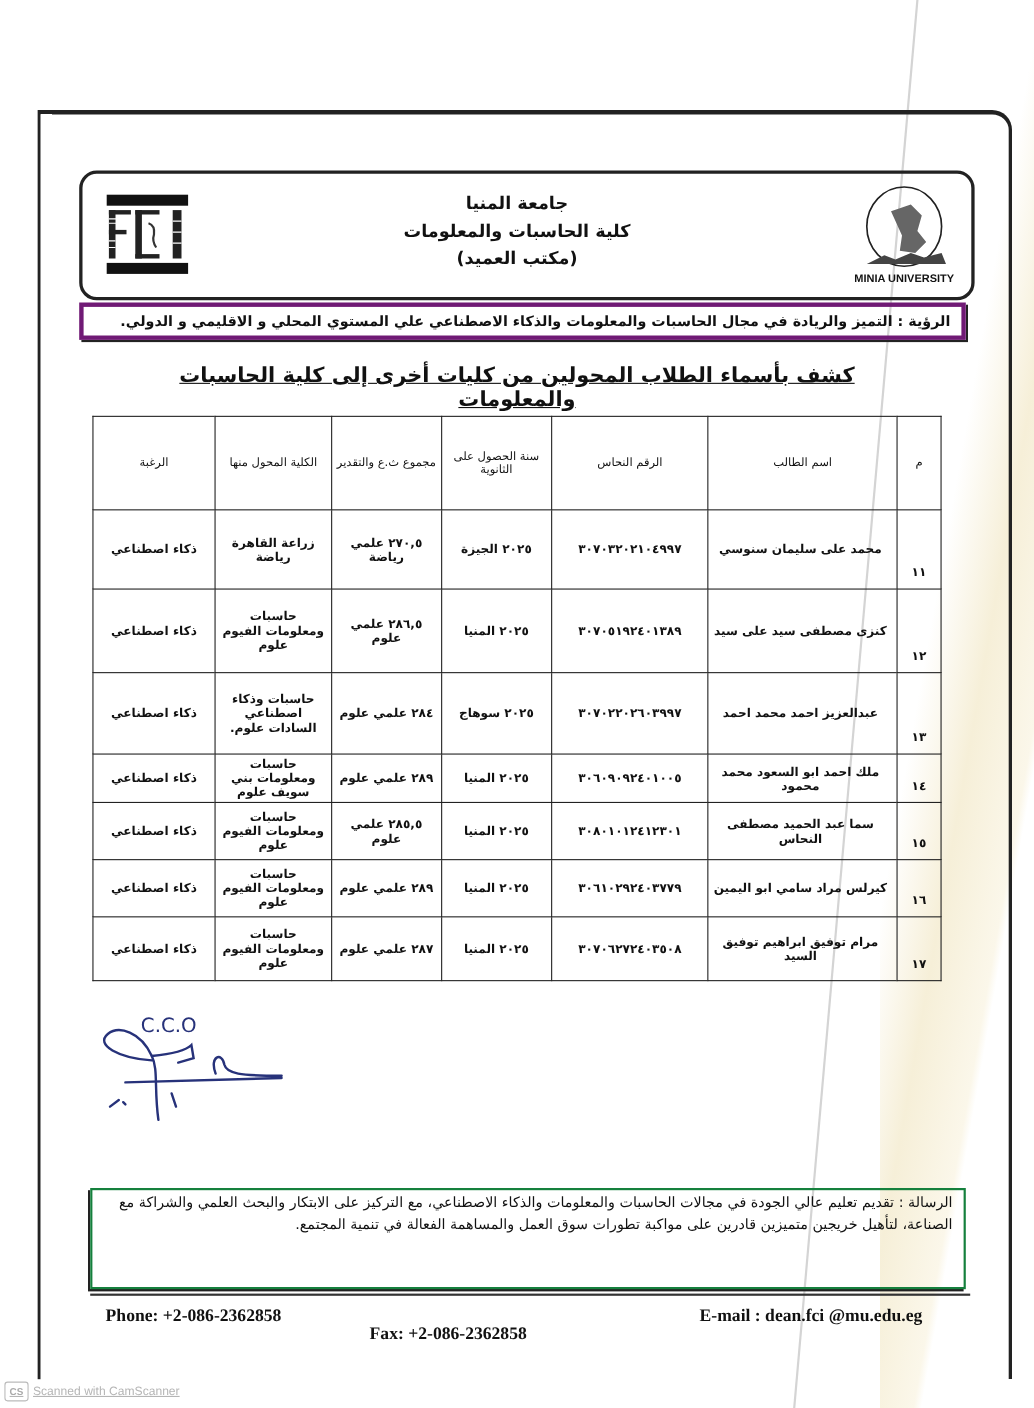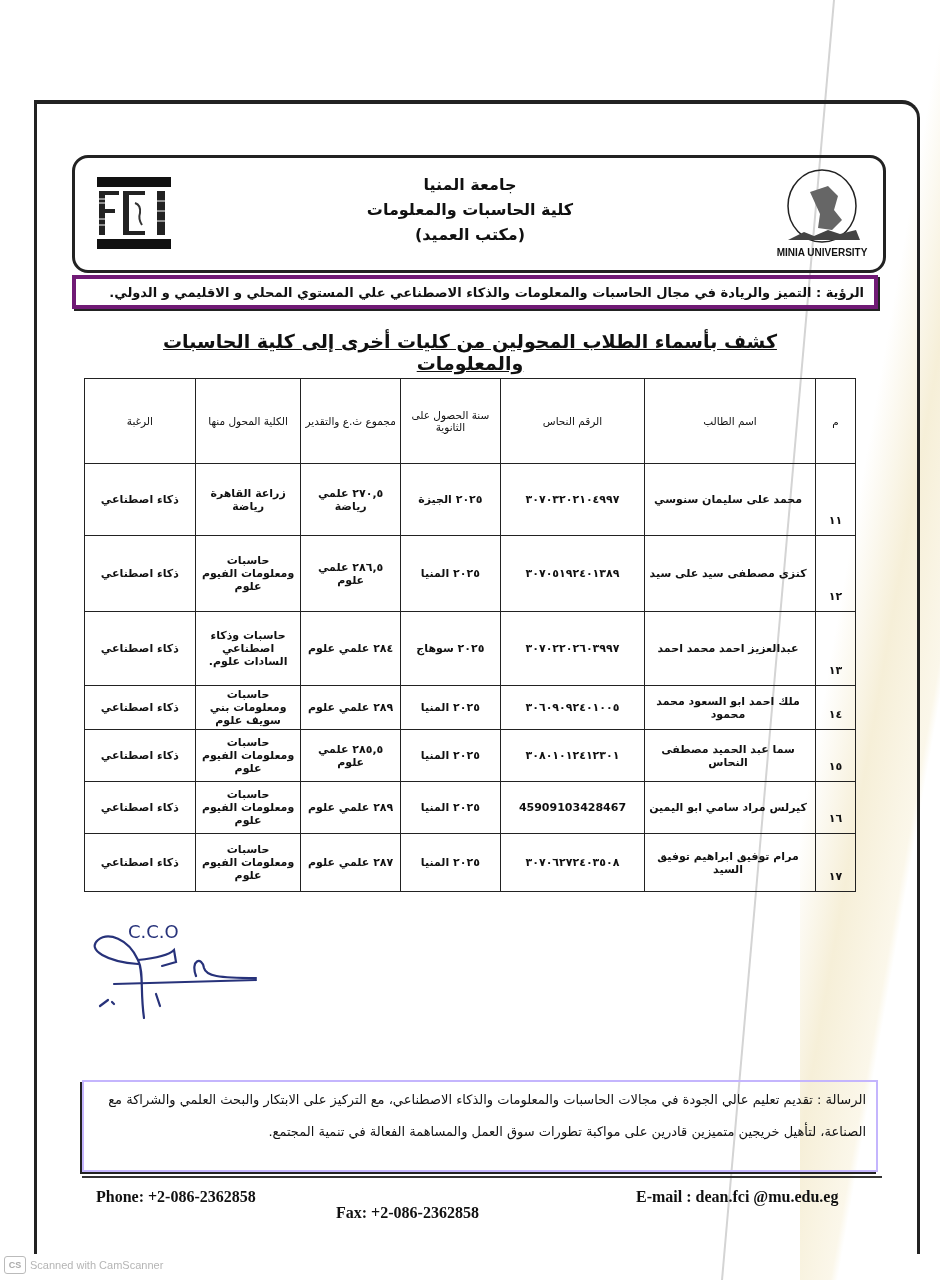--- a/index.html
+++ b/index.html
@@ -57,36 +57,36 @@
   table.students th { font-weight: normal; font-size: 10.5px; height: 80px; }
   table.students td.name { text-align: center; padding-right: 8px; }
   table.students td.idx { width: 34px; vertical-align: bottom; padding-bottom: 8px; }
   .col-name { width: 180px; } .col-id { width: 140px; } .col-year { width: 100px; }
   .col-score { width: 100px; } .col-from { width: 104px; } .col-desire { width: 110px; }
   .signature {
     position: absolute; left: 78px; top: 910px; width: 200px; height: 110px;
   }
   .mission-box {
     position: absolute; left: 82px; top: 1080px; width: 796px; height: 92px;
-    border: 2px solid #c4b5fd; box-shadow: -2px 2px 0 #222;
-    direction: rtl; font-size: 13px; line-height: 32px; padding: 2px 10px; box-sizing: border-box;
+    border: 2px solid #15803d; box-shadow: -2px 2px 0 #222;
+    direction: rtl; font-size: 13px; line-height: 20px; padding: 2px 10px; box-sizing: border-box;
   }
   .footer-line {
     position: absolute; left: 82px; top: 1176px; width: 800px; height: 2px; background: #333;
   }
   .footer {
     position: absolute; top: 1188px; font-family: "Liberation Serif", serif;
     font-weight: bold; font-size: 16px;
   }
   .footer.phone { left: 96px; }
   .footer.fax { left: 336px; margin-top: 16px; }
   .footer.email { left: 636px; }
   .camscanner {
     position: absolute; left: 4px; top: 1256px; display: flex; align-items: center; gap: 4px;
-    font-family: "Liberation Sans", sans-serif; font-size: 11px; color: #b5b5b5;
+    font-family: "Liberation Sans", sans-serif; font-size: 11px; color: #b5b5b5; text-decoration: underline;
   }
   .cs-badge {
     width: 20px; height: 16px; border: 1.5px solid #bbb; border-radius: 3px;
     font-size: 9px; font-weight: bold; color: #aaa; display: flex; align-items: center; justify-content: center;
   }
 </style>
 </head>
 <body>
 
 <div class="page-edge-shade"></div>
@@ -192,21 +192,21 @@
         <td class="name">سما عبد الحميد مصطفى النحاس</td>
         <td>٣٠٨٠١٠١٢٤١٢٣٠١</td>
         <td>٢٠٢٥ المنيا</td>
         <td>٢٨٥,٥ علمي علوم</td>
         <td>حاسبات ومعلومات الفيوم علوم</td>
         <td>ذكاء اصطناعي</td>
       </tr>
       <tr style="height: 52px;">
         <td class="idx">١٦</td>
         <td class="name">كيرلس مراد سامي ابو اليمين</td>
-        <td>45909103428467</td>
+        <td>٣٠٦١٠٢٩٢٤٠٣٧٧٩</td>
         <td>٢٠٢٥ المنيا</td>
         <td>٢٨٩ علمي علوم</td>
         <td>حاسبات ومعلومات الفيوم علوم</td>
         <td>ذكاء اصطناعي</td>
       </tr>
       <tr style="height: 58px;">
         <td class="idx">١٧</td>
         <td class="name">مرام توفيق ابراهيم توفيق السيد</td>
         <td>٣٠٧٠٦٢٧٢٤٠٣٥٠٨</td>
         <td>٢٠٢٥ المنيا</td>

